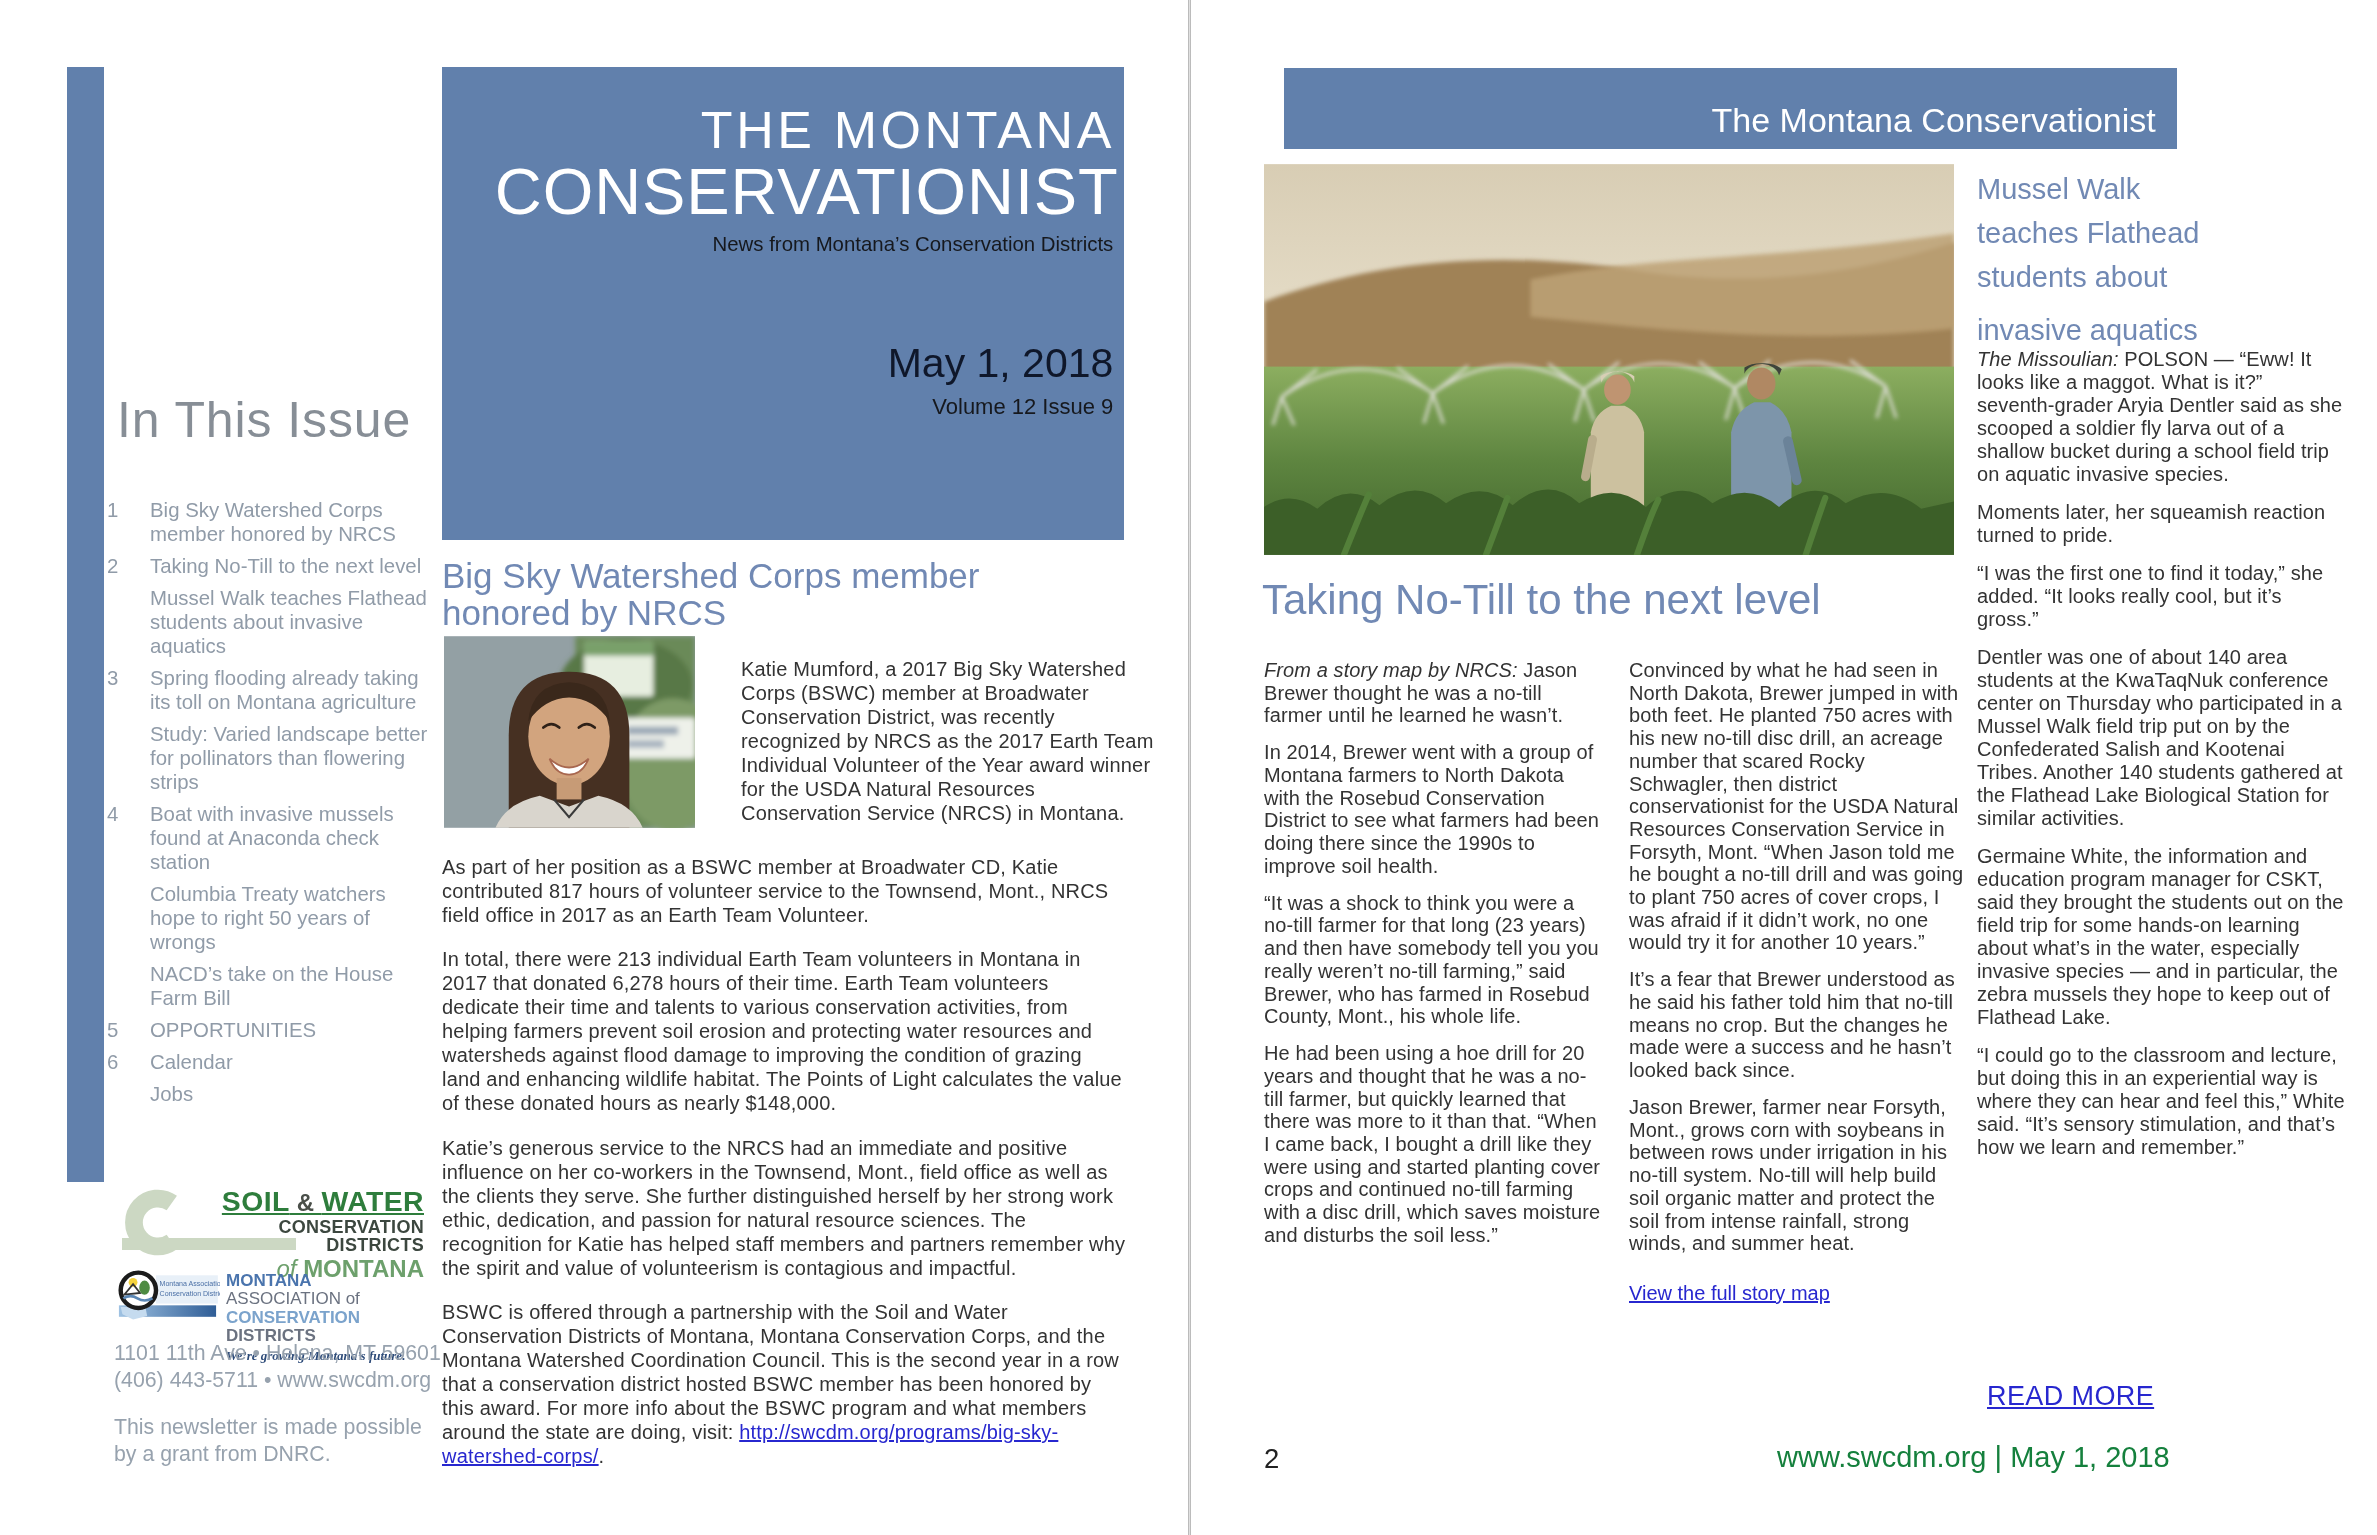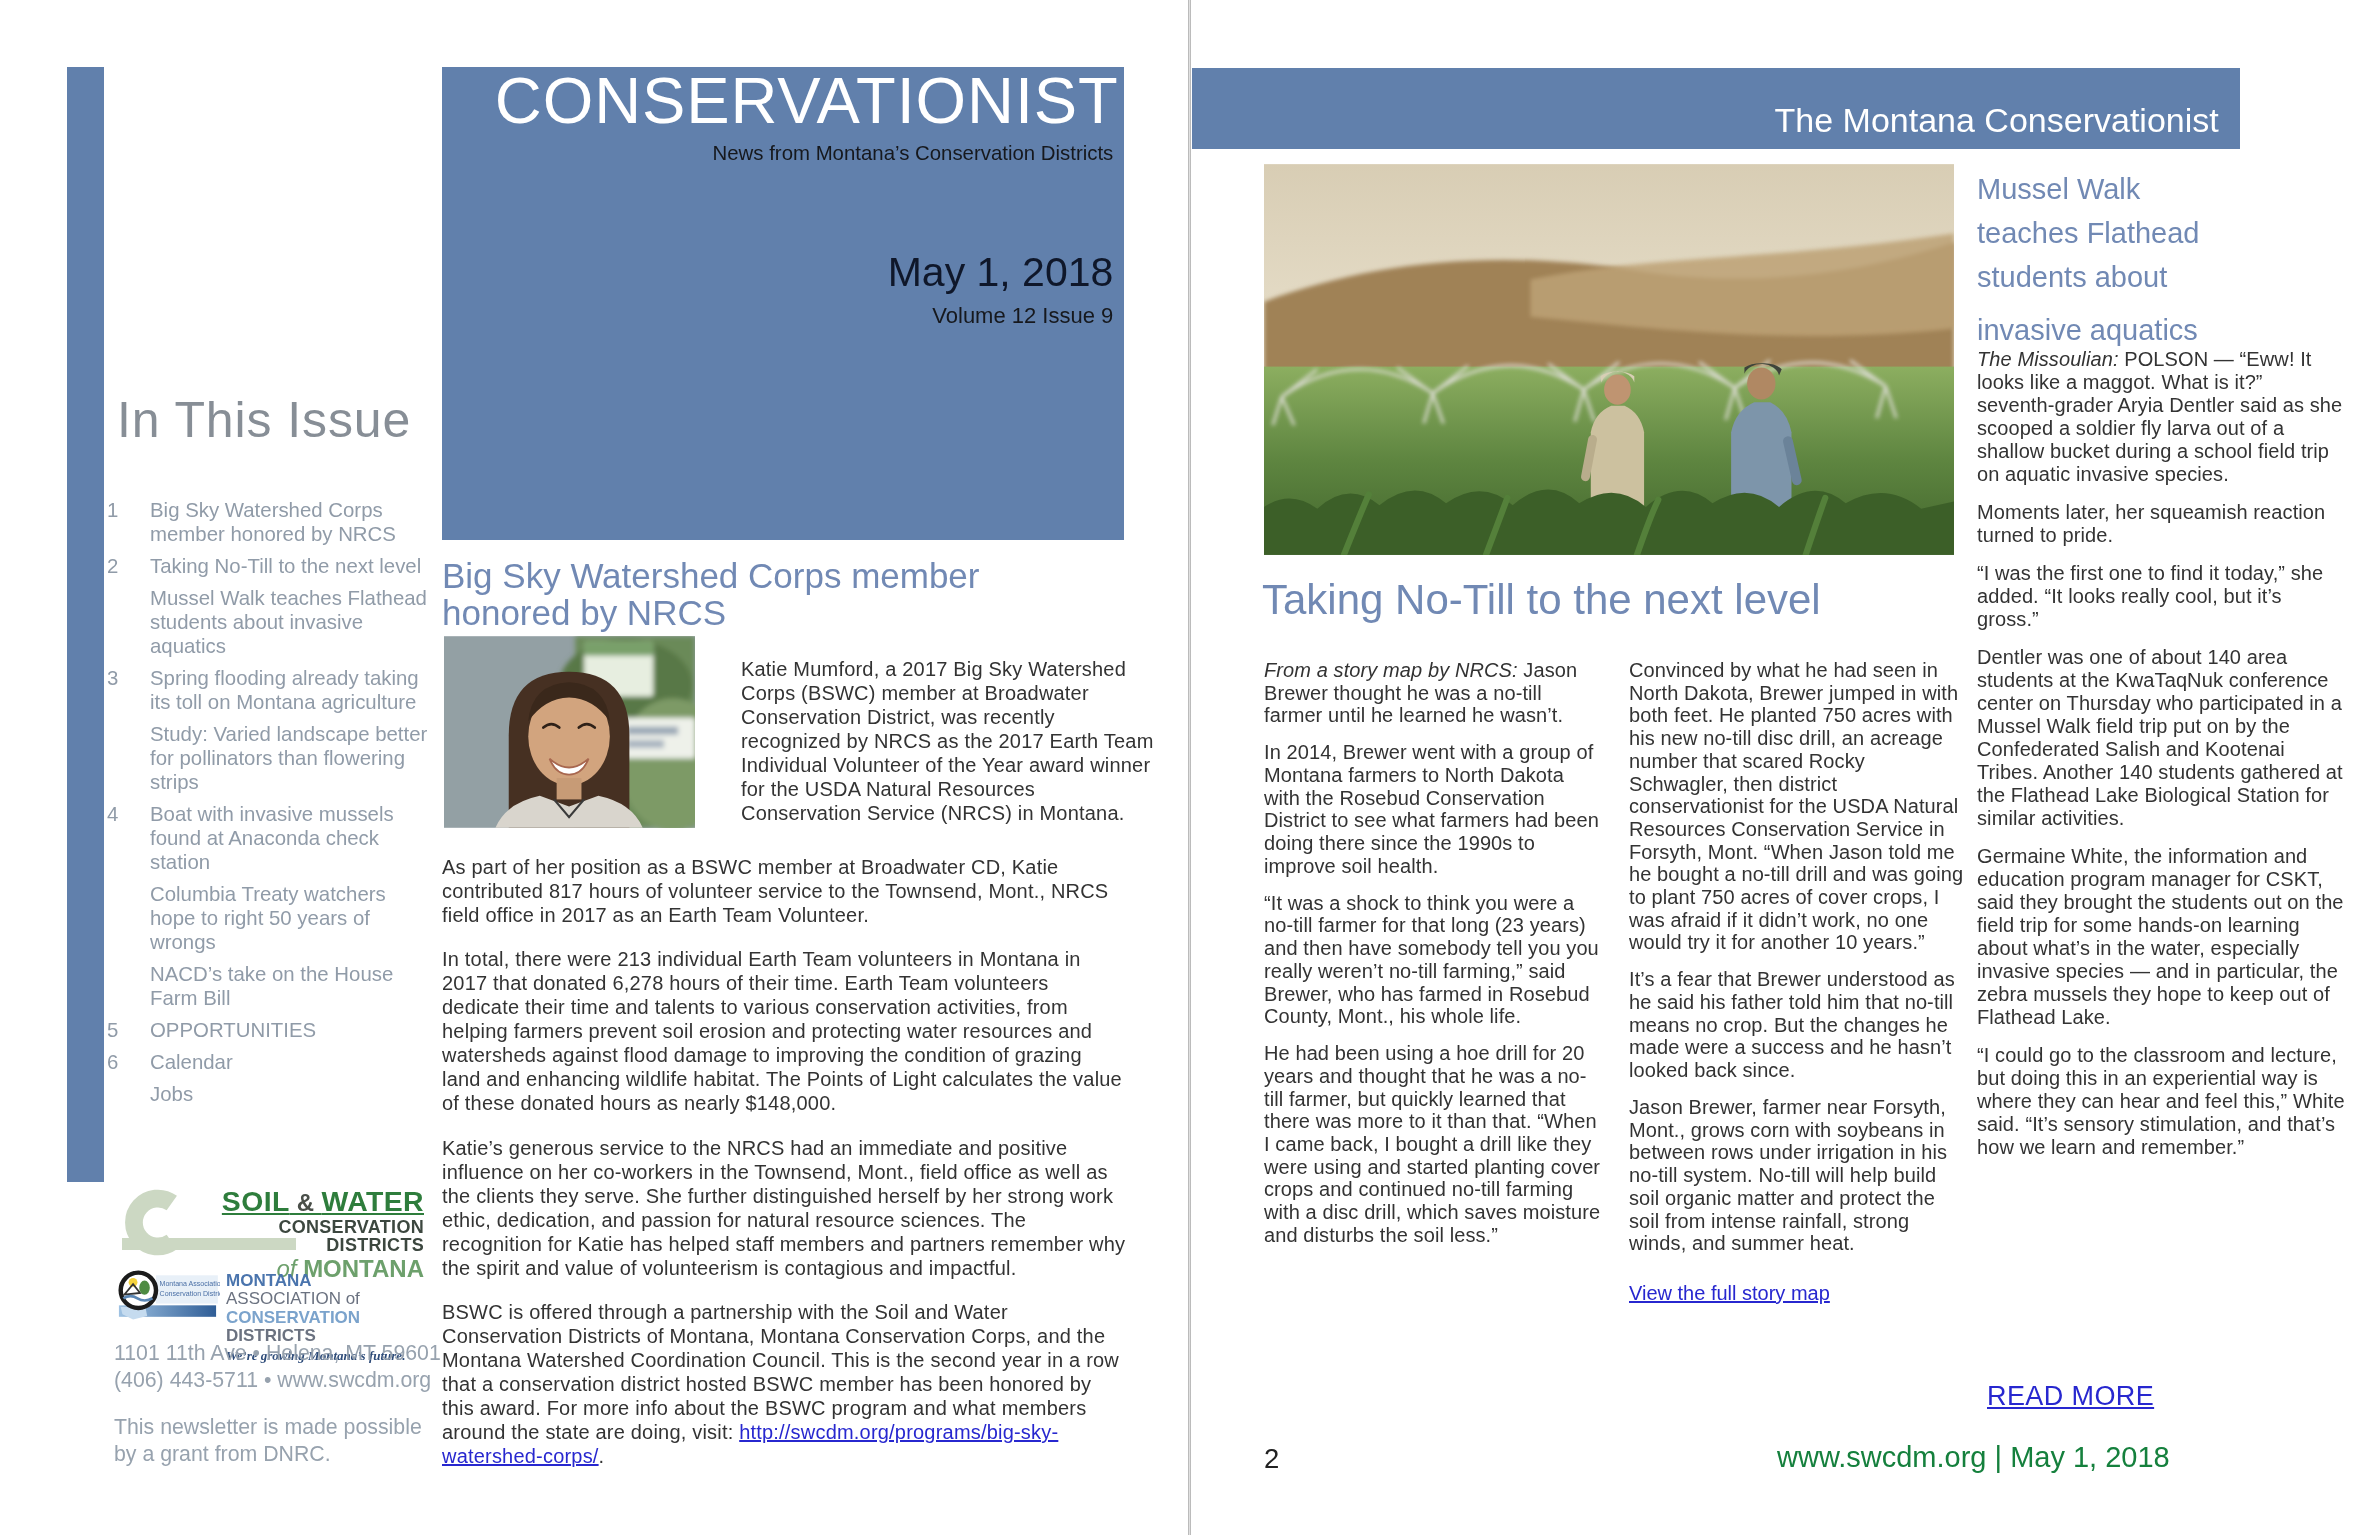--- a/index.html
+++ b/index.html
@@ -54,21 +54,21 @@
             font-size:13px;color:#2c4a78;margin-top:3.6px;}
 
   .address{left:114px;top:1340px;width:329px;font-size:21.3px;line-height:27px;color:#97a2ae;}
   .grant-note{left:114px;top:1414px;width:338px;font-size:21.3px;line-height:27px;color:#97a2ae;}
 
   
   .pg-divider{left:1188px;top:0;width:2.7px;height:1535px;
               background:linear-gradient(90deg,#a9a9a9,#e0e0e0,#a9a9a9);}
 
   
-  .right-header{left:1192px;top:68px;width:1048px;height:81px;display:flex;
+  .right-header{left:1284px;top:68px;width:893px;height:81px;display:flex;
                 justify-content:flex-end;align-items:flex-end;}
   .right-header .rh-title{color:#fff;font-size:34px;margin:0 21.3px 9px 0;}
   .farm-photo{left:1264px;top:164px;width:690px;height:391px;overflow:hidden;}
 
   .mussel-title{left:1977px;top:167px;width:368px;font-size:29px;line-height:44px;}
   .mussel-title .gap{margin-top:9px;}
   .mussel-col{left:1977px;top:348px;width:368px;}
   .mussel-col .rbody-p{line-height:23px;margin-bottom:15px;}
   .read-more{left:1987px;top:1381px;font-size:27px;letter-spacing:0.4px;}
 
@@ -81,20 +81,21 @@
   .footer-right{left:1777px;top:1441px;width:537px;text-align:left;font-size:29px;color:#15803d;}
 </style>
 </head>
 <body>
 
 <div id="canvas">
 
   <div class="abs left-strip accent-bg"></div>
 
   <div class="abs masthead accent-bg">
+    <div class="t1">THE MONTANA</div>
     <div class="t2">CONSERVATIONIST</div>
     <div class="sub">News from Montana’s Conservation Districts</div>
     <div class="date">May 1, 2018</div>
     <div class="vol">Volume 12 Issue 9</div>
   </div>
 
   <div class="abs toc-heading">In This Issue</div>
 
   <div class="abs toc">
     <div class="toc-row">

